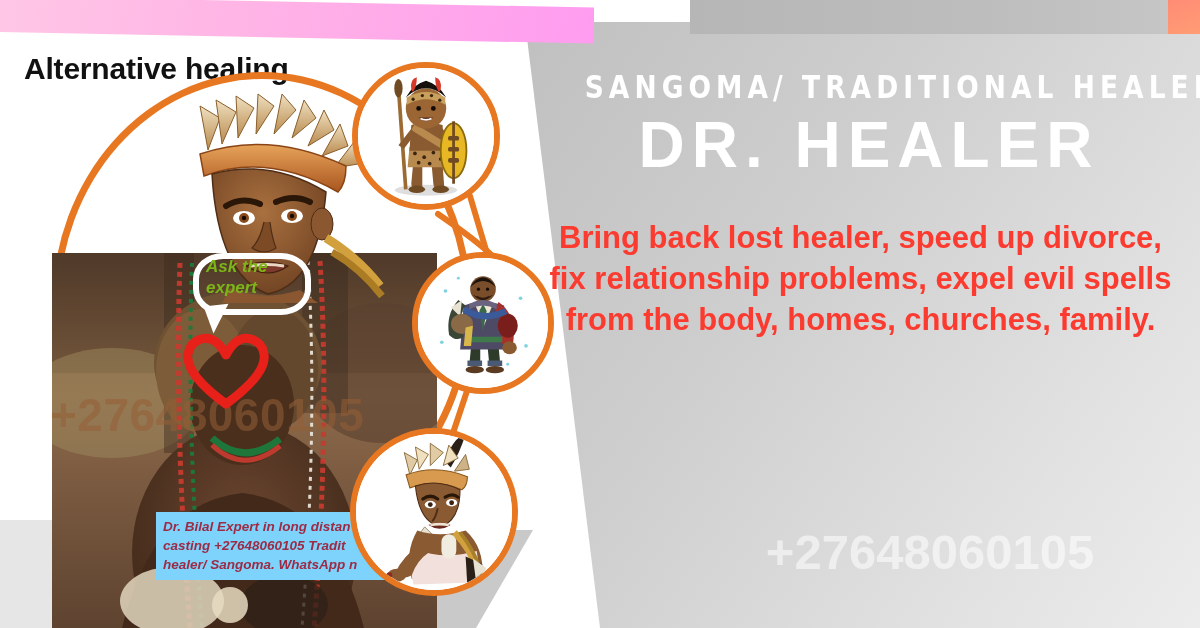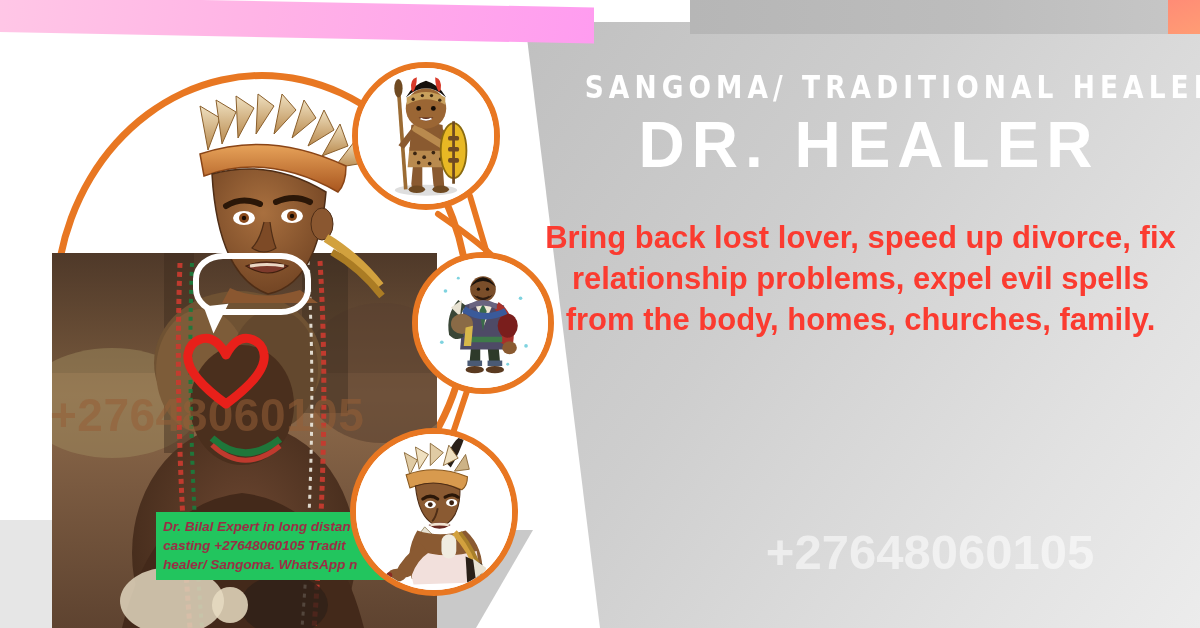--- a/index.html
+++ b/index.html
@@ -93,21 +93,21 @@
     font-size:17px; font-style:italic; font-weight:bold;
     color:#7cb518; line-height:1.25; text-align:left;
   }
 
   
   .heart{ position:absolute; left:180px; top:330px; width:92px; height:80px; }
 
   
   .caption{
     position:absolute; left:156px; top:512px; width:238px; height:68px;
-    background:#22c55e; padding:5px 7px;
+    background:#7dd3fc; padding:5px 7px;
     font-size:13.5px; font-style:italic; font-weight:bold;
     color:#9c2b45; line-height:1.42; overflow:hidden;
   }
 
   
   .connectors{ position:absolute; left:0; top:0; width:600px; height:628px; }
 
   
   .badge{
     position:absolute; border:6px solid #e87722; border-radius:50%;
@@ -157,20 +157,21 @@
 
   <div class="gray-panel"></div>
   <div class="gray-wedge"></div>
   <div class="left-strip"></div>
 
   <div class="topbar-pink"></div>
   <div class="topbar-gray"></div>
   <div class="topbar-orange"></div>
   <div class="topbar-orange2"></div>
 
+  <div class="alt-heading">Alternative healing</div>
 
   <div class="big-ellipse"></div>
 
   <div class="photo">
     <svg class="photo-bg" viewBox="0 0 385 375" preserveAspectRatio="xMidYMid slice">
       <defs>
         <linearGradient id="pbg" x1="0" y1="0" x2="0" y2="1">
           <stop offset="0%" stop-color="#6b4a34"></stop>
           <stop offset="38%" stop-color="#8d6a4a"></stop>
           <stop offset="62%" stop-color="#7a5a40"></stop>
@@ -270,20 +271,21 @@
     <path d="M100 178 Q117 175 134 178" stroke="#e9d7c4" stroke-width="3" fill="none"></path>
 
     <path d="M80 200 Q110 214 150 202 L168 215 L72 215 Z" fill="#8a5730"></path>
 
     <path d="M176 150 Q206 168 230 198" stroke="#d2a13e" stroke-width="9" fill="none"></path>
     <path d="M182 164 Q210 180 232 208" stroke="#ab7c24" stroke-width="7" fill="none"></path>
   </svg>
 
   <div class="bubble"></div>
   <div class="bubble-tail"></div>
+  <div class="bubble-text">Ask the expert</div>
 
   <svg class="heart" viewBox="0 0 92 80">
     <path d="M46 74 C 16 52, 6 36, 8 24 C 10 10, 26 4, 36 12 C 41 16, 44 21, 46 25 C 48 21, 51 16, 56 12 C 66 4, 82 10, 84 24 C 86 36, 76 52, 46 74 Z" fill="none" stroke="#e8201a" stroke-width="9" stroke-linejoin="round"></path>
   </svg>
 
   <div class="caption">Dr. Bilal Expert in long distan casting +27648060105 Tradit healer/ Sangoma. WhatsApp n</div>
 
   <svg class="connectors" viewBox="0 0 600 628">
     <path d="M470 196 L486 250" stroke="#e87722" stroke-width="6" fill="none" stroke-linecap="round"></path>
     <path d="M438 214 Q470 236 486 250" stroke="#e87722" stroke-width="6" fill="none" stroke-linecap="round"></path>
@@ -449,16 +451,16 @@
       </g>
 
       <ellipse cx="44" cy="152" rx="10" ry="7" fill="#8a5a32"></ellipse>
       <path d="M34 150 Q22 156 18 166 L40 164 Z" fill="#1f1811"></path>
       <circle cx="36" cy="152" r="3" fill="#8a2a22"></circle>
     </svg>
   </div>
 
   <div class="kicker">SANGOMA/ TRADITIONAL HEALER</div>
   <div class="bigname">DR. HEALER</div>
-  <div class="services">Bring back lost lover, speed up divorce, fix relationship problems, expel evil spells from the body, homes, churches, family.</div>
+  <div class="services">Bring back lost healer, speed up divorce, fix relationship problems, expel evil spells from the body, homes, churches, family.</div>
   <div class="phone-watermark">+27648060105</div>
 
 </div>
 
 </body></html>

